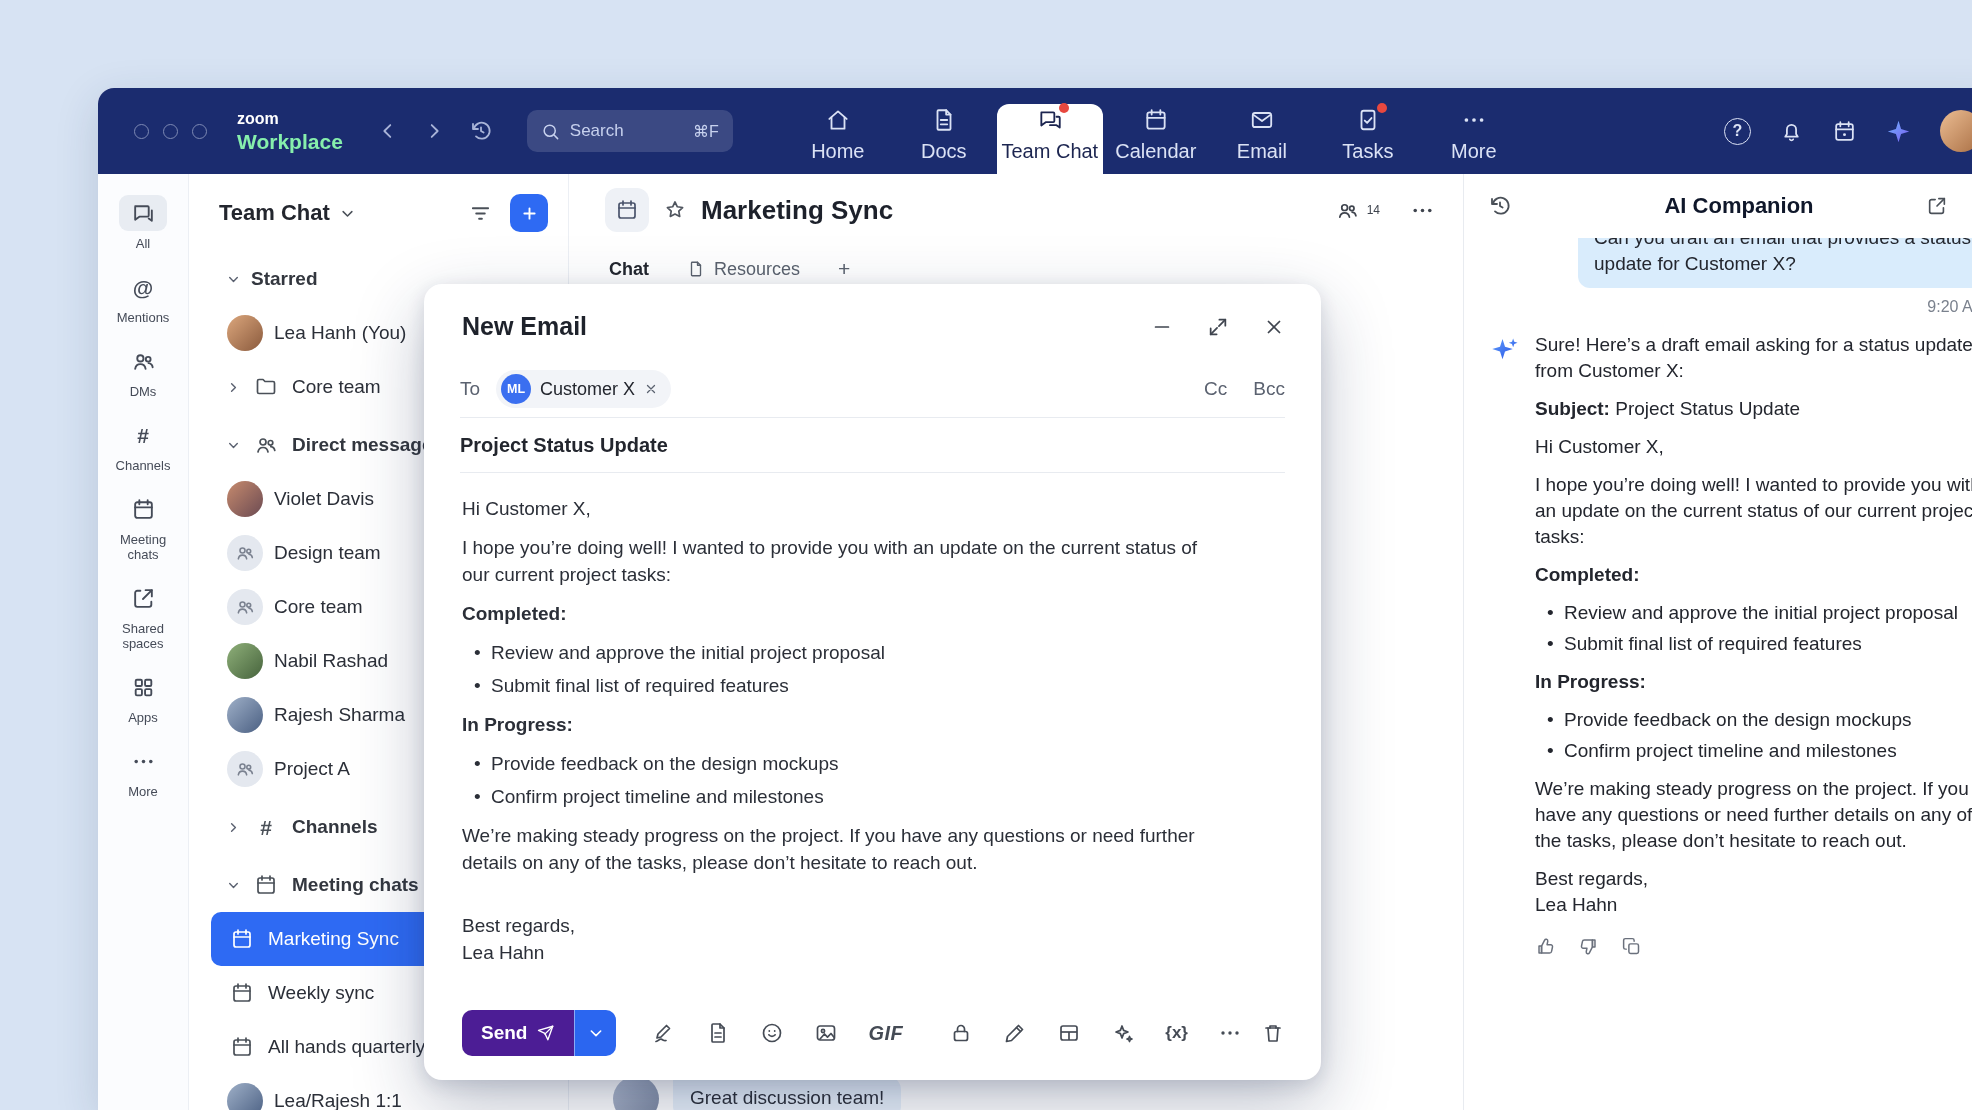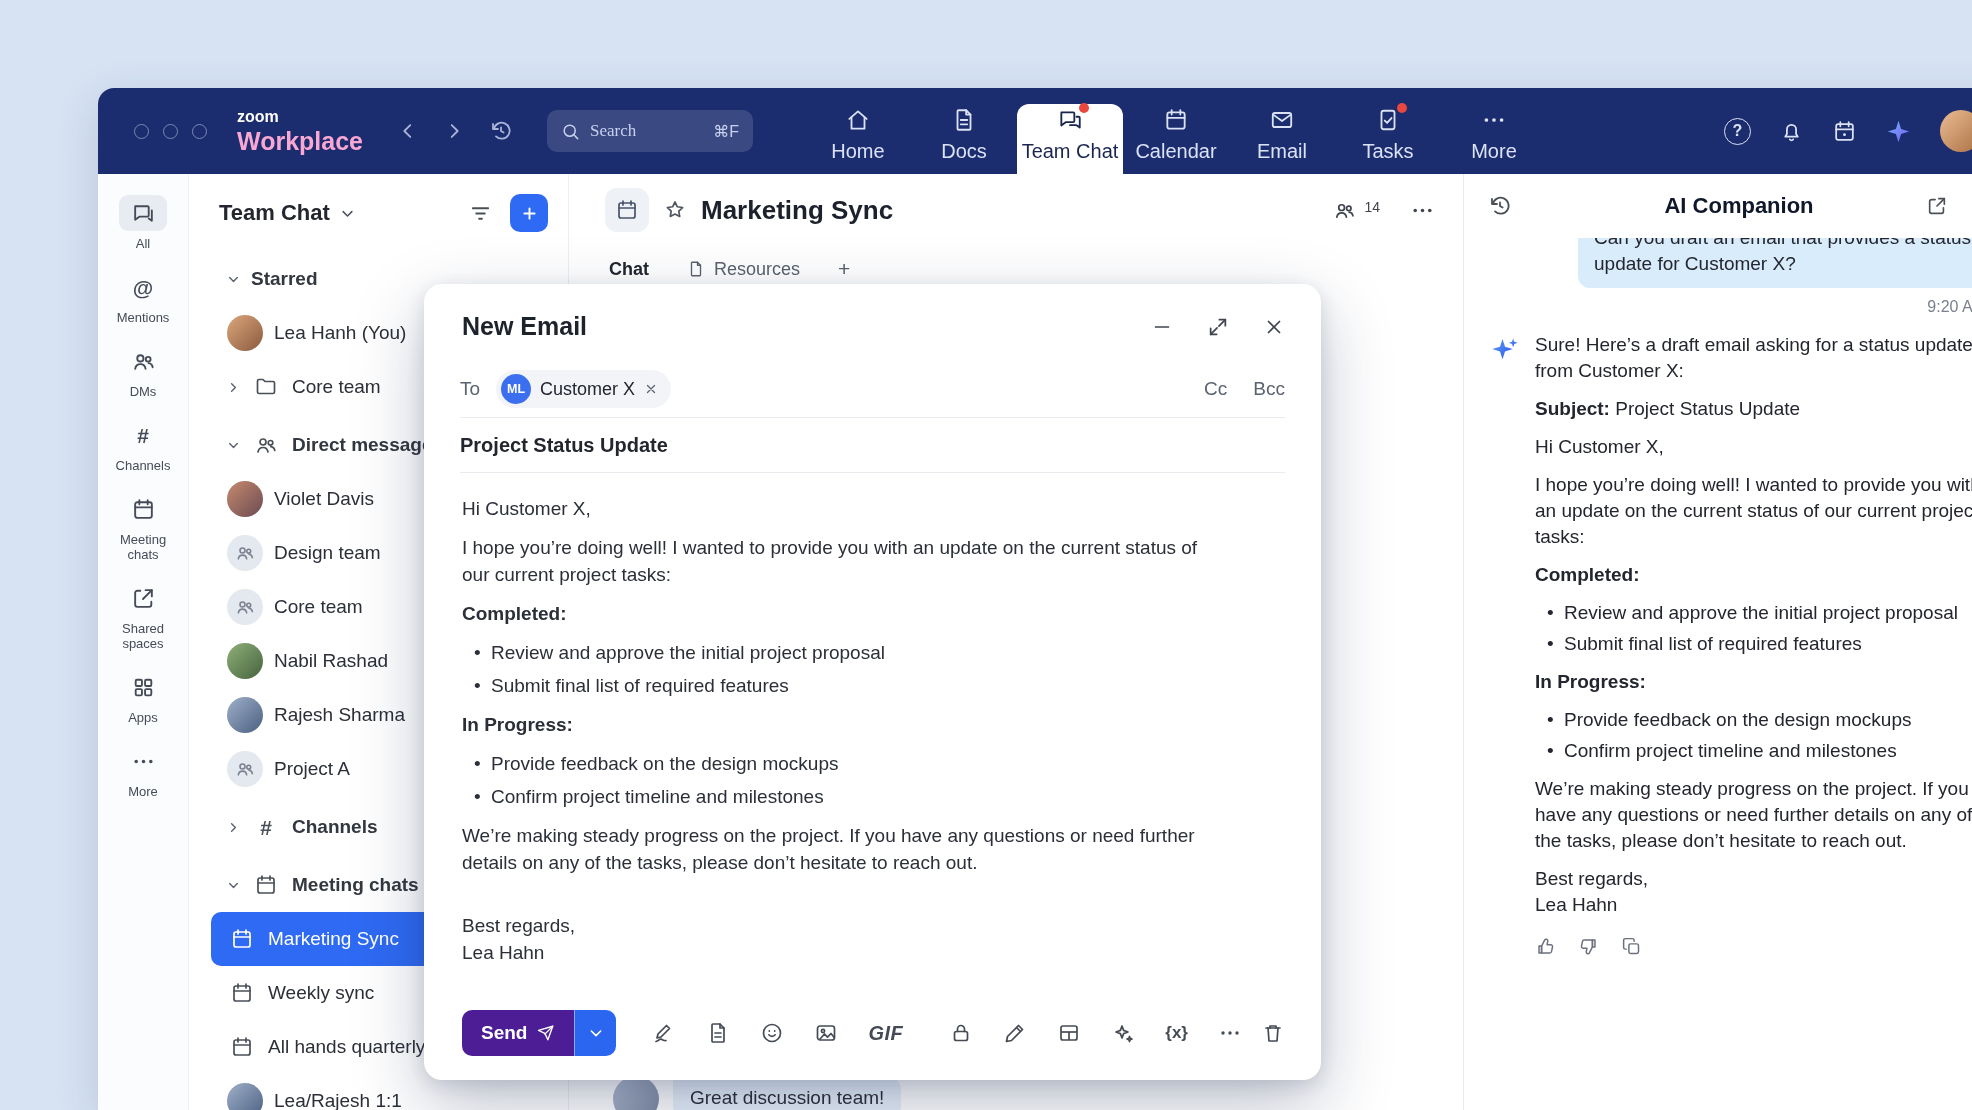--- a/index.html
+++ b/index.html
@@ -18,27 +18,27 @@
     border-radius:16px 16px 0 0; overflow:hidden; background:#fff;
     box-shadow:0 12px 44px rgba(30,50,90,.16);
   }
 
   
   .topbar { height:86px; background:#1b2c6f; display:flex; align-items:center; color:#dbe2f5; }
   .lights { display:flex; gap:14px; margin-left:36px; }
   .light { width:15px; height:15px; border-radius:50%; border:1.5px solid #7d89b4; }
   .logo { margin-left:30px; line-height:1; white-space:nowrap; }
   .logo .z1 { font-size:16px; font-weight:700; color:#fff; }
-  .logo .z2 { font-size:25px; font-weight:700; color:#f9a8d4; margin-top:4px; }
+  .logo .z2 { font-size:21px; font-weight:700; color:#86efac; margin-top:4px; }
   .navarrows { display:flex; align-items:center; gap:24px; margin-left:34px; color:#a9b4d8; }
   .search {
     margin-left:34px; width:206px; height:42px; background:rgba(255,255,255,.14);
     border-radius:10px; display:flex; align-items:center; padding:0 14px; gap:10px; color:#c7d1ee;
   }
-  .search input { background:transparent; border:none; outline:none; color:#eef2fc; font-size:17px; width:96px; font-family:Liberation Serif, serif; }
+  .search input { background:transparent; border:none; outline:none; color:#eef2fc; font-size:17px; width:96px; font-family:Liberation Sans, sans-serif; }
   .search input::placeholder { color:#c7d1ee; }
   .search .shortcut { margin-left:auto; font-size:16px; }
   .nav { display:flex; align-self:flex-end; align-items:flex-end; margin-left:52px; height:86px; }
   .navitem {
     width:106px; height:86px; display:flex; flex-direction:column; align-items:center;
     justify-content:flex-end; padding-bottom:11px; gap:7px; font-size:20px; color:#dbe2f5;
   }
   .navitem.active { background:#fff; color:#1c2550; border-radius:12px 12px 0 0; height:70px; }
   .nicon { position:relative; width:26px; height:26px; }
   .badge-dot { position:absolute; top:-4px; right:-6px; width:10px; height:10px; border-radius:50%; background:#e8483f; }
@@ -78,21 +78,21 @@
   .av-group { background:#e4e8ef; color:#7b8290; display:flex; align-items:center; justify-content:center; }
   .icbox { width:30px; display:flex; justify-content:center; color:#4a5058; flex:none; }
 
   
   .main { flex:1; position:relative; background:#fff; min-width:0; }
   .m-header { height:72px; display:flex; align-items:center; padding:0 28px 0 36px; gap:14px; }
   .chan-badge { width:44px; height:44px; border-radius:12px; background:#eef1f6; display:flex; align-items:center; justify-content:center; color:#49536b; }
   .star-btn { color:#50565f; }
   .m-title { font-size:26px; font-weight:700; color:#1d212b; white-space:nowrap; }
   .m-right { margin-left:auto; display:flex; align-items:center; gap:30px; color:#3f444e; }
-  .members { display:flex; gap:8px; font-size:14px; }
+  .members { display:flex; align-items:center; gap:8px; font-size:12px; }
   .tabs { display:flex; align-items:center; gap:38px; padding-left:40px; height:46px; }
   .tab { font-size:18px; color:#5b626e; display:flex; align-items:center; gap:9px; }
   .tab.active { color:#23262e; font-weight:700; }
   .tab-plus { font-size:21px; color:#5b626e; }
   .behind-msg { position:absolute; left:44px; bottom:-12px; display:flex; gap:14px; align-items:flex-start; }
   .bm-avatar { width:46px; height:46px; border-radius:50%; background:linear-gradient(135deg,#b9c3d6,#77839c); flex:none; }
   .bm-bubble { background:#e8f1fb; border-radius:4px 14px 14px 14px; padding:11px 17px; font-size:19px; color:#2b2f38; white-space:nowrap; }
 
   
   .ai { width:551px; display:flex; flex-direction:column; background:#fff; border-left:1px solid #e8ebf0; flex:none; }

